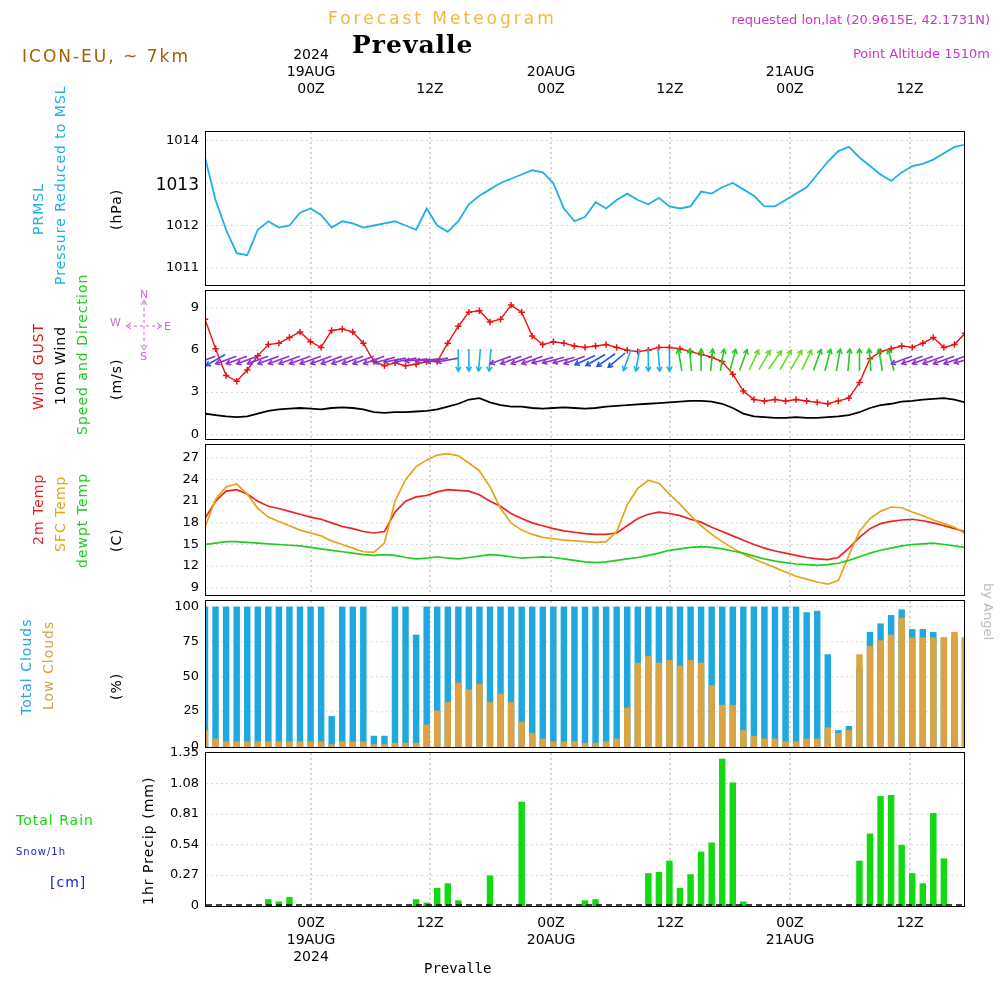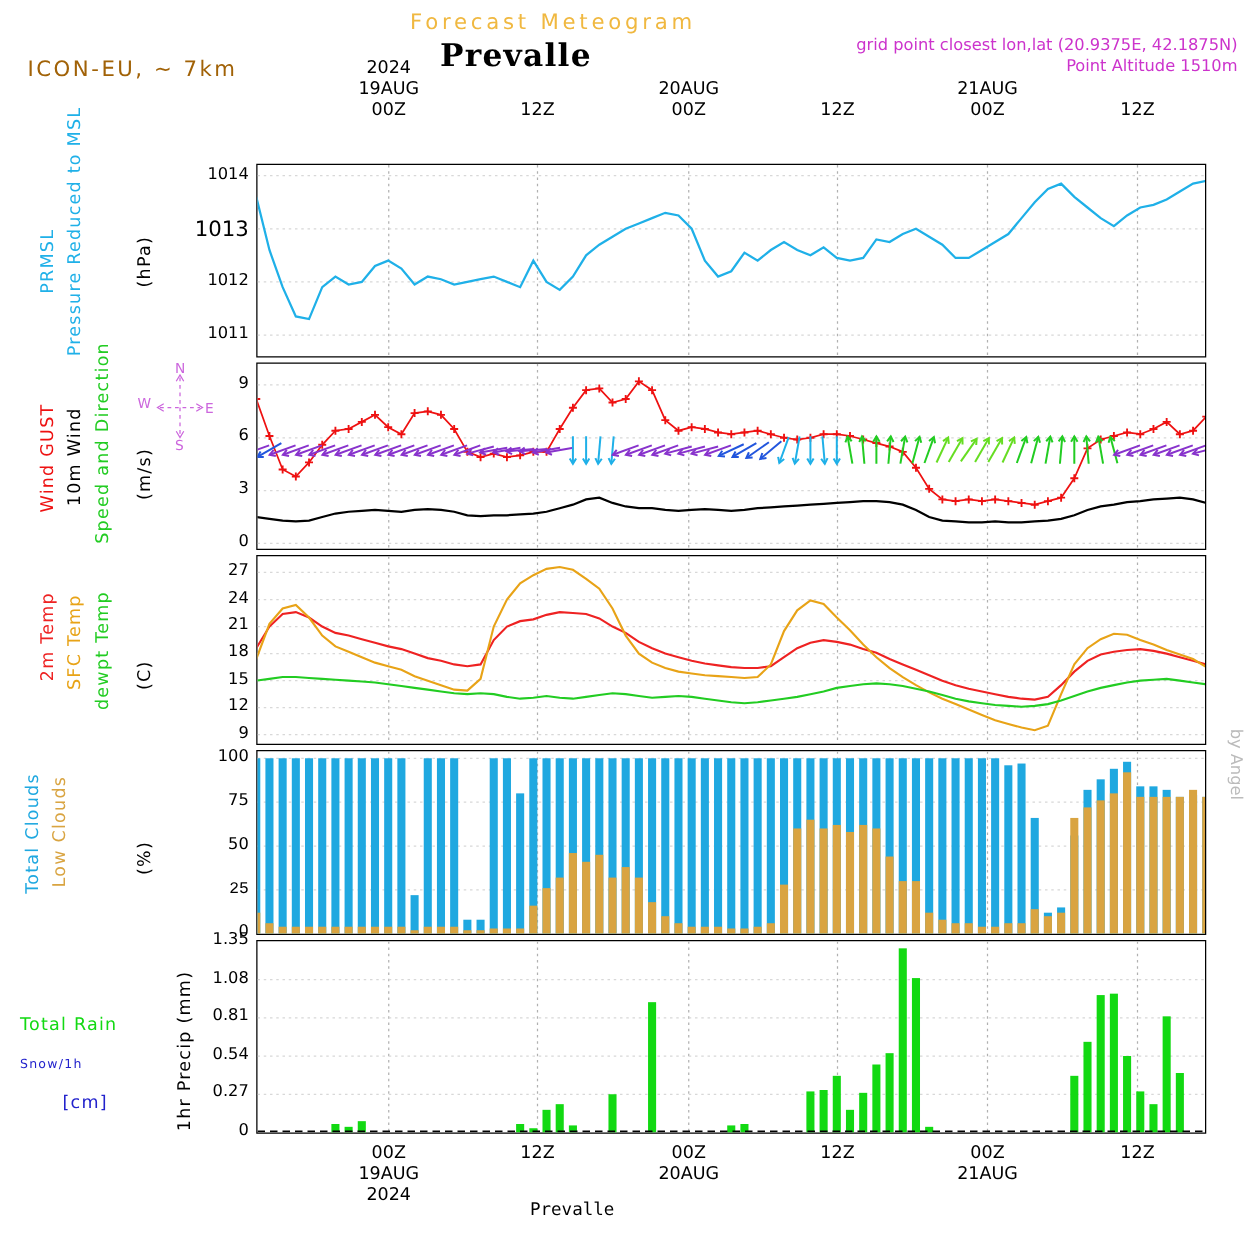--- a/index.html
+++ b/index.html
@@ -28,21 +28,21 @@
   .btick{position:absolute;font-size:14px;color:#000;text-align:center;}
 </style>
 </head>
 <body>
 
 <div class="root" id="root">
 
   <div class="abs" id="hdr-forecast">Forecast Meteogram</div>
   <div class="abs" id="hdr-title">Prevalle</div>
   <div class="abs" id="hdr-model">ICON-EU, ~ 7km</div>
-  <div class="abs hdr-right" id="hdr-grid">grid point closest lon,lat (20.9375E, 42.1875N)</div>
+  <div class="abs hdr-right" id="hdr-req">requested lon,lat (20.9615E, 42.1731N)</div>
   <div class="abs hdr-right" id="hdr-alt">Point Altitude  1510m</div>
 
   <div id="watermark">by Angel</div>
   <div id="foot-name">Prevalle</div>
 
   <div id="dyn">
       <div class="ttick" style="left:266px;top:46px;width:90px;line-height:17px;">
         <div>2024</div>
         <div>19AUG</div>
         <div>00Z</div>

